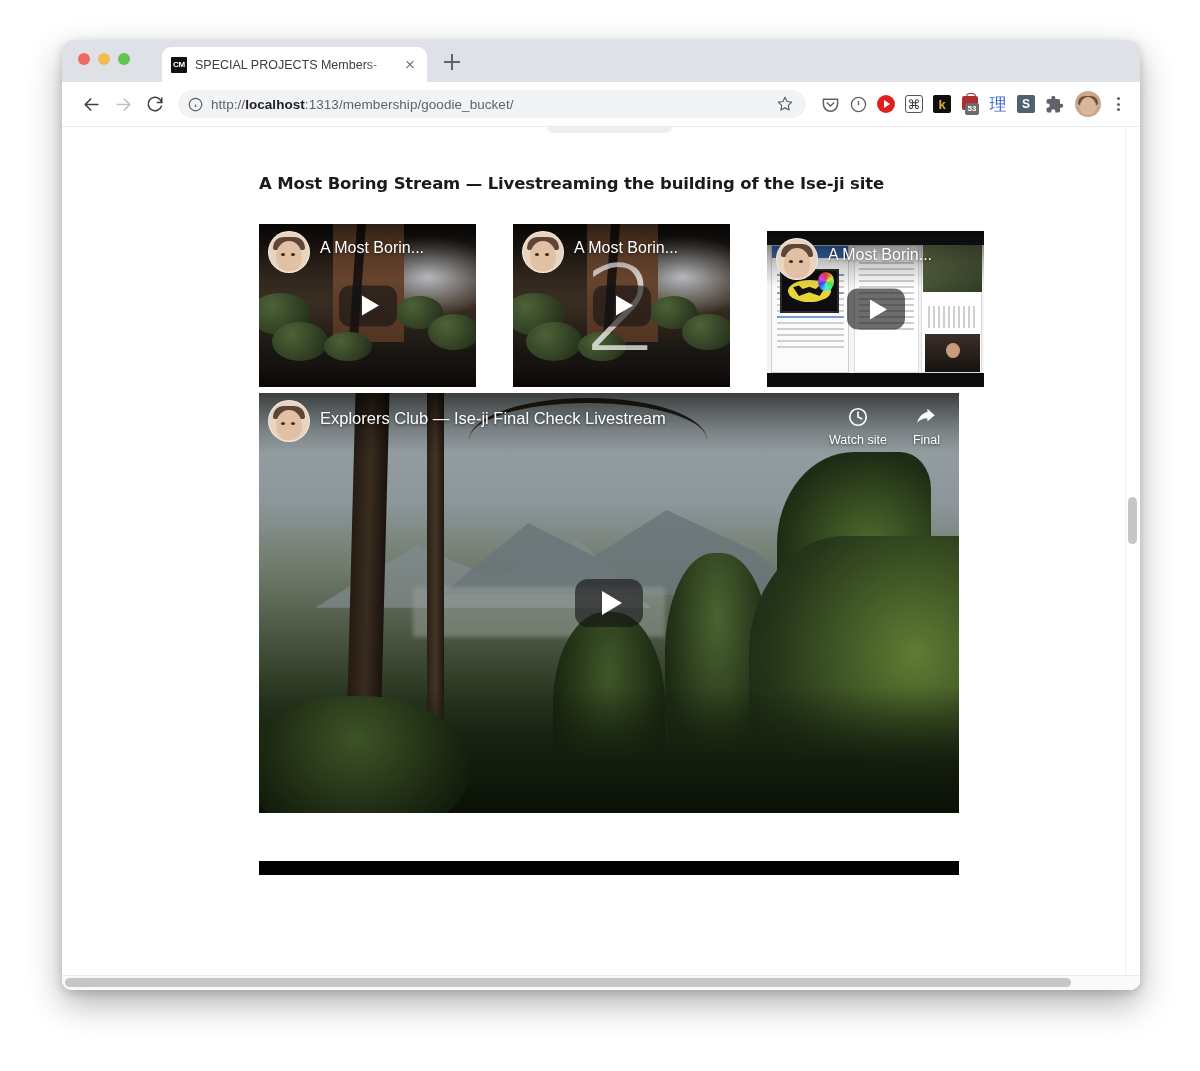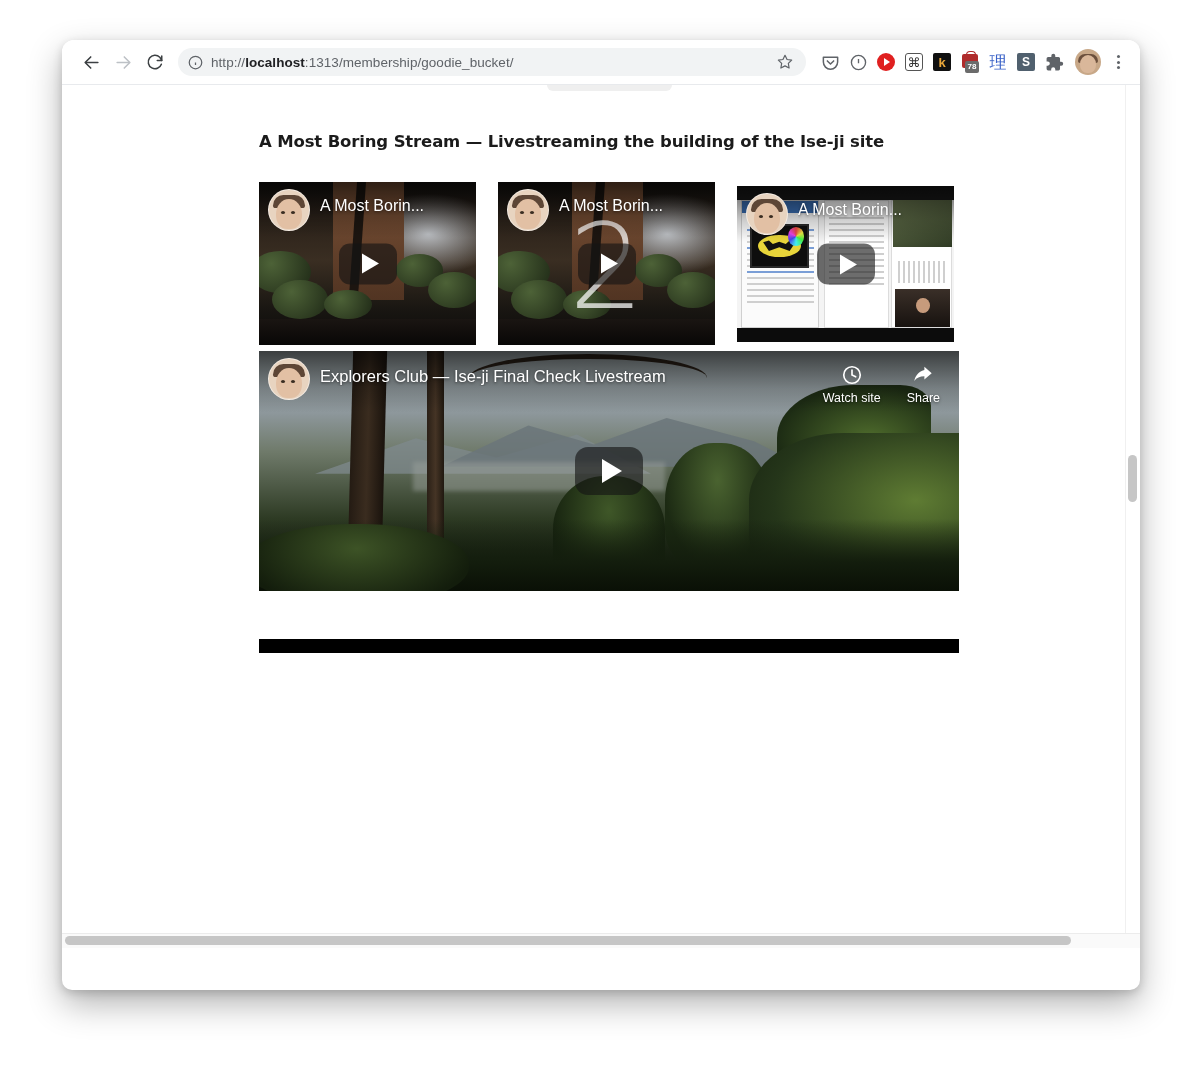--- a/index.html
+++ b/index.html
@@ -337,21 +337,22 @@
     line-height: 33px;
     color: #2a2a2a;
     letter-spacing: -0.45px;
     width: 684px;
   }
 
   
   .video-grid {
     margin-top: 30px;
     display: flex;
-    gap: 22px;
+    gap: 37px;
+    align-items: flex-end;
   }
   .vid-thumb {
     position: relative;
     width: 217px;
     height: 163px;
     overflow: hidden;
     background: #0b0b0b;
     cursor: pointer;
     flex: 0 0 217px;
   }
@@ -607,21 +608,21 @@
     color: rgba(255,255,255,0.72);
     font-family: "DejaVu Sans", sans-serif;
     line-height: 1;
     pointer-events: none;
   }
 
   .big-video {
     position: relative;
     margin-top: 6px;
     width: 700px;
-    height: 240px;
+    height: 420px;
     overflow: hidden;
     background: #15803d;
     cursor: pointer;
     padding-left: 26px;
   }
 
   .black-bar {
     margin-top: 48px;
     width: 700px;
     height: 14px;
@@ -658,20 +659,35 @@
     width: 1006px; height: 9px;
     border-radius: 5px;
     background: #c6c6c6;
   }
 </style>
 </head>
 <body>
 
 <div class="browser-window">
 
+  <div class="tab-strip">
+    <div class="traffic-lights">
+      <span class="light red"></span>
+      <span class="light yellow"></span>
+      <span class="light green"></span>
+    </div>
+
+    <div class="tab">
+      <span class="tab-favicon">CM</span>
+      <span class="tab-title">SPECIAL PROJECTS Members-</span>
+      <span class="tab-close"></span>
+    </div>
+
+    <div class="new-tab"></div>
+  </div>
 
   <div class="toolbar">
     <div class="nav-btn">
       <svg width="19" height="19" viewBox="0 0 24 24" fill="none" stroke="#3c4043" stroke-width="2" stroke-linecap="round" stroke-linejoin="round">
           <line x1="20" y1="12" x2="5" y2="12"></line>
           <polyline points="11 19 4 12 11 5"></polyline>
         </svg>
     </div>
     <div class="nav-btn">
       <svg width="19" height="19" viewBox="0 0 24 24" fill="none" stroke="#bdc1c6" stroke-width="2" stroke-linecap="round" stroke-linejoin="round">
@@ -721,21 +737,21 @@
       </div>
       <div class="ext">
         <span class="ext-cmd">⌘</span>
       </div>
       <div class="ext">
         <span class="ext-k">k</span>
       </div>
       <div class="ext">
         <span class="ext-bag">
           <span class="bag-shape"></span>
-          <span class="bag-badge">78</span>
+          <span class="bag-badge">53</span>
         </span>
       </div>
       <div class="ext">
         <span class="ext-kanji">理</span>
       </div>
       <div class="ext">
         <span class="ext-s">S</span>
       </div>
       <div class="ext ext-puzzle">
         <svg width="19" height="19" viewBox="0 0 24 24" fill="#5f6368">
@@ -906,21 +922,21 @@
                 <svg width="22" height="22" viewBox="0 0 24 24" fill="none" stroke="#ffffff" stroke-width="1.8" stroke-linecap="round">
                     <circle cx="12" cy="12" r="9"></circle>
                     <polyline points="12 6.5 12 12 16 14"></polyline>
                   </svg>
                 <span class="yt-action-label">Watch site</span>
               </span>
               <span class="yt-action">
                 <svg width="22" height="22" viewBox="0 0 24 24" fill="#ffffff">
                     <path d="M13.5 6.5V3l8 7-8 7v-3.6c-5 0-8.5 1.6-11 5.1 1-5 4-10 11-12z"></path>
                   </svg>
-                <span class="yt-action-label">Share</span>
+                <span class="yt-action-label">Final</span>
               </span>
             </span>
           </div>
 
           <div class="play-btn"></div>
         </div>
 
         <div class="black-bar"></div>
 
       </div>

